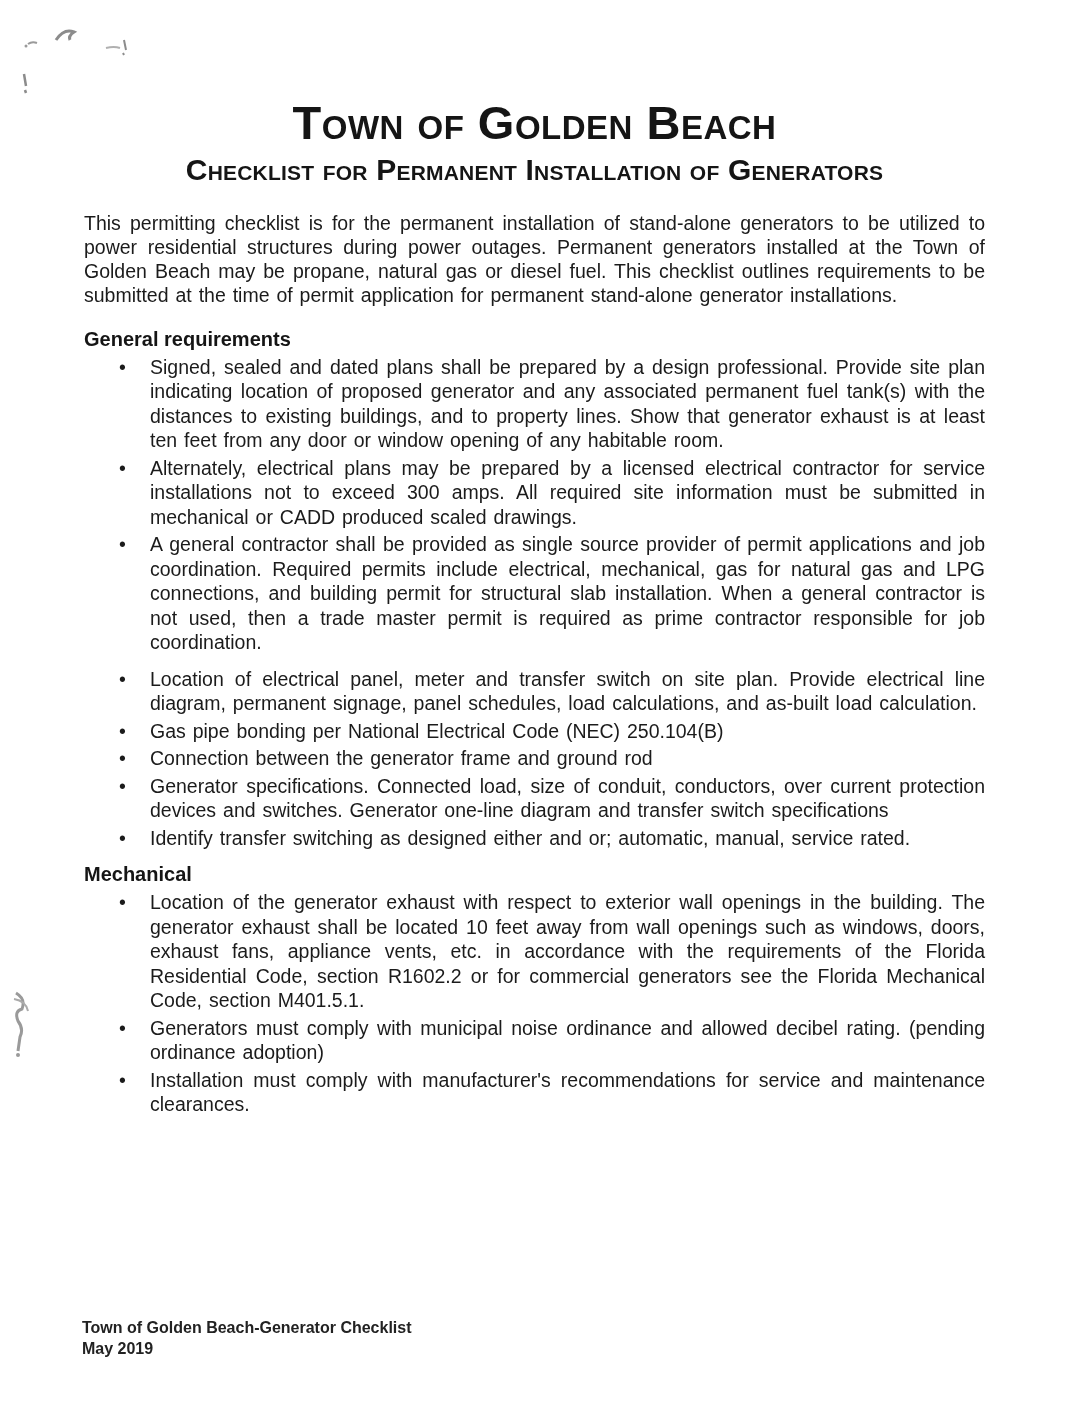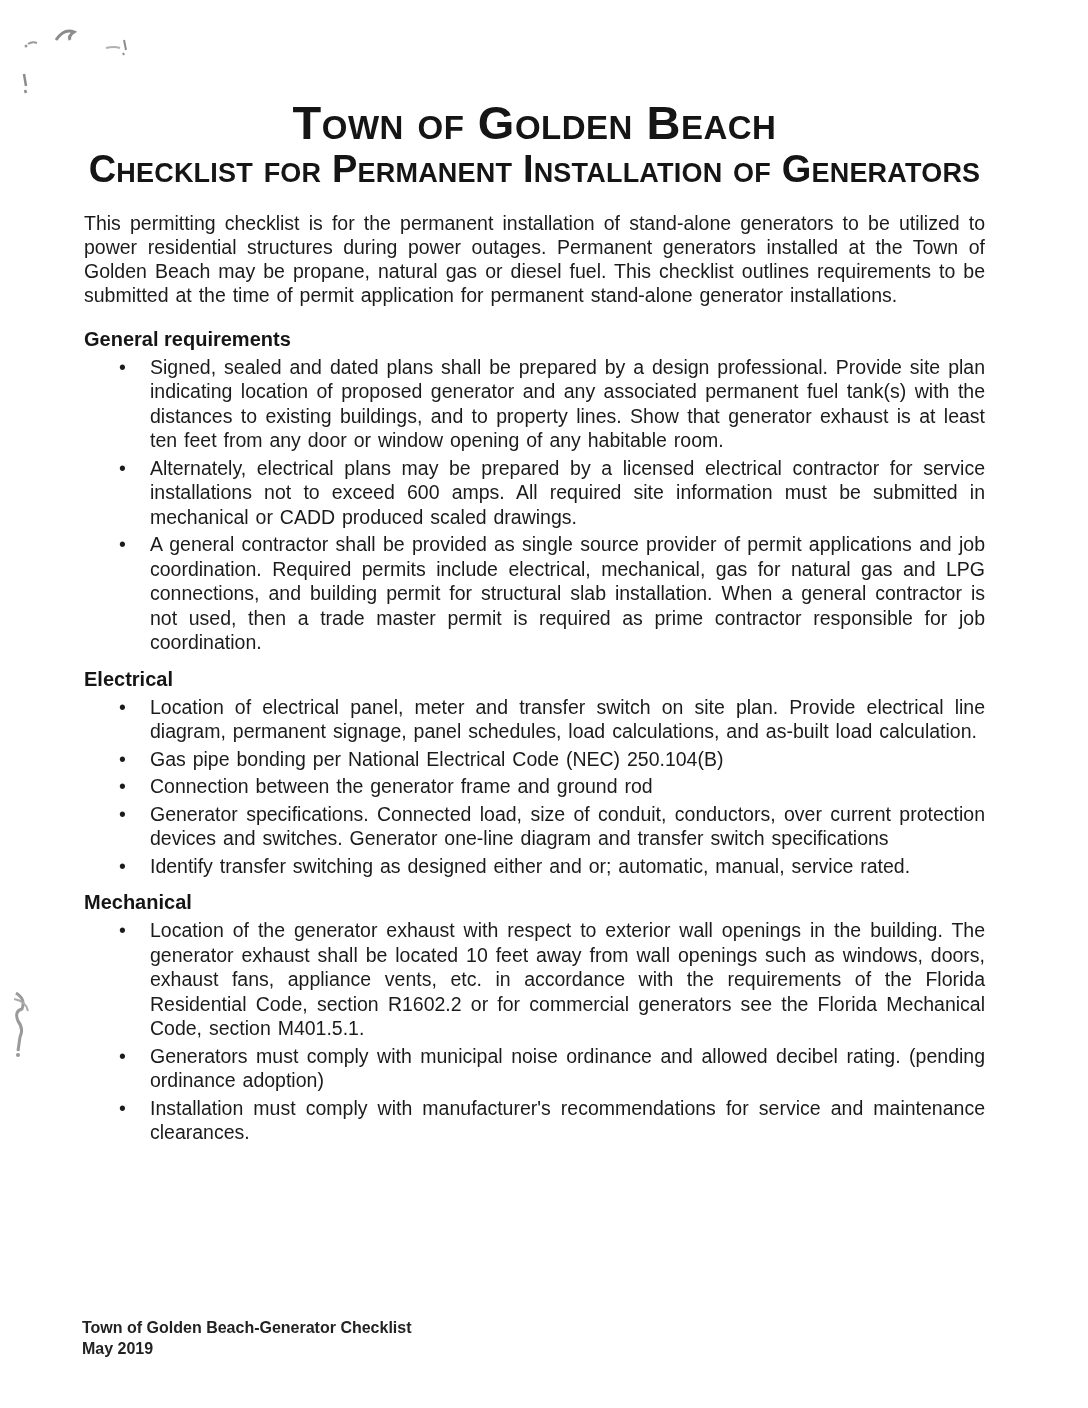--- a/index.html
+++ b/index.html
@@ -28,21 +28,21 @@
     font-weight: bold;
     font-size: 47px;
     line-height: 54px;
     text-align: center;
     letter-spacing: 0.5px;
     color: #151515;
   }
   .doc-subtitle {
     font-variant: small-caps;
     font-weight: bold;
-    font-size: 38px;
+    font-size: 30px;
     line-height: 37px;
     text-align: center;
     letter-spacing: 0.2px;
     color: #151515;
     margin-top: 1px;
   }
   .intro {
     margin-top: 23px;
     font-size: 19.5px;
     line-height: 24px;
@@ -120,27 +120,26 @@
     <div class="doc-title">Town of Golden Beach</div>
 
     <div class="doc-subtitle">Checklist for Permanent Installation of Generators</div>
 
     <p class="intro">This permitting checklist is for the permanent installation of stand-alone generators to be utilized to power residential structures during power outages.  Permanent generators installed at the Town of Golden Beach may be propane, natural gas or diesel fuel. This checklist outlines requirements to be submitted at the time of permit application for permanent stand-alone generator installations.</p>
 
     <div class="section">
       <div class="section-heading">General requirements</div>
       <ul class="bullet-list">
         <li>Signed, sealed and dated plans shall be prepared by a design professional. Provide site plan indicating location of proposed generator and any associated permanent fuel tank(s) with the distances to existing buildings, and to property lines. Show that generator exhaust is at least ten feet from any door or window opening of any habitable room.</li>
-        <li>Alternately, electrical plans may be prepared by a licensed electrical contractor for service installations not to exceed 600 amps. All required site information must be submitted in mechanical or CADD produced scaled drawings.</li>
+        <li>Alternately, electrical plans may be prepared by a licensed electrical contractor for service installations not to exceed 300 amps. All required site information must be submitted in mechanical or CADD produced scaled drawings.</li>
         <li>A general contractor shall be provided as single source provider of permit applications and job coordination. Required permits include electrical, mechanical, gas for natural gas and LPG connections, and building permit for structural slab installation. When a general contractor is not used, then a trade master permit is required as prime contractor responsible for job coordination.</li>
       </ul>
     </div>
 
     <div class="section">
-      <div class="section-heading">Electrical</div>
       <ul class="bullet-list">
         <li>Location of electrical panel, meter and transfer switch on site plan. Provide electrical line diagram, permanent signage, panel schedules, load calculations, and as-built load calculation.</li>
         <li>Gas pipe bonding per National Electrical Code (NEC) 250.104(B)</li>
         <li>Connection between the generator frame and ground rod</li>
         <li>Generator specifications. Connected load, size of conduit, conductors, over current protection devices and switches. Generator one-line diagram and transfer switch specifications</li>
         <li>Identify transfer switching as designed either and or; automatic, manual, service rated.</li>
       </ul>
     </div>
 
     <div class="section">

